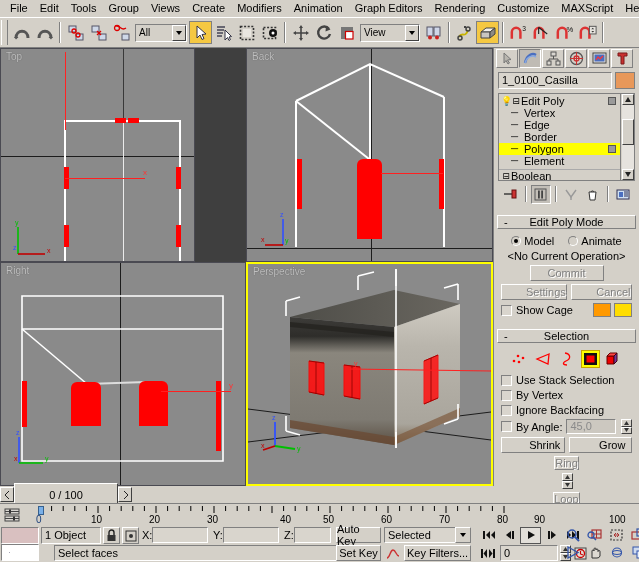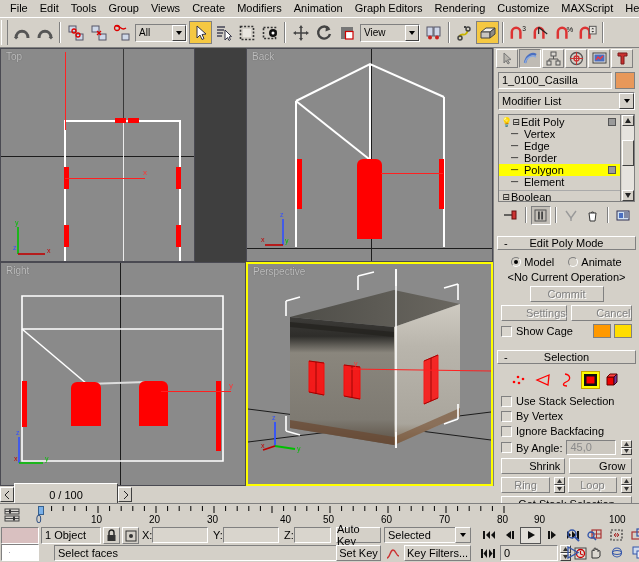--- a/index.html
+++ b/index.html
@@ -547,26 +547,20 @@
           <path d="M3 2 L12 2 L12 5 L9 5 L9 13 L6 13 L6 5 L3 5 Z" fill="#c83030" stroke="#7a1a1a"></path>
         </svg>
       </div>
     </div>
 
     <div class="namerow">
       <div class="namefield">1_0100_Casilla</div>
       <div class="colorswatch"></div>
     </div>
 
-    <div class="modlist">
-      <div class="t">Modifier List</div>
-      <div class="a">
-          <span class="tri-d"></span>
-        </div>
-    </div>
 
     <div class="stackbox">
       <div class="stacklist">
         <div class="strow">
           <span class="st-ind">💡</span>
           <span class="st-ind">⊟</span>
           <span>Edit Poly</span>
           <span class="sqbox"></span>
         </div>
         <div class="strow">
@@ -756,21 +750,21 @@
                 <svg width="5" height="4" viewBox="0 0 5 4">
                   <path d="M2.5 4 L0 0 L5 0 Z" fill="#333"></path>
                 </svg>
               </div>
           </span>
         </div>
         <div class="btnrow">
           <div class="btn">Shrink</div>
           <div class="btn">Grow</div>
         </div>
-        <div style="display:flex;gap:3px;margin:3px 0;align-items:center;">
+        <div style="display:flex;gap:3px;margin:3px 0;align-items:center;flex-direction:column;">
           <div class="btn dis" style="flex:1">Ring</div>
           <span class="spin" style="height:16px">
             <div>
                 <svg width="5" height="4" viewBox="0 0 5 4">
                   <path d="M2.5 0 L5 4 L0 4 Z" fill="#333"></path>
                 </svg>
               </div>
             <div>
                 <svg width="5" height="4" viewBox="0 0 5 4">
                   <path d="M2.5 4 L0 0 L5 0 Z" fill="#333"></path>

